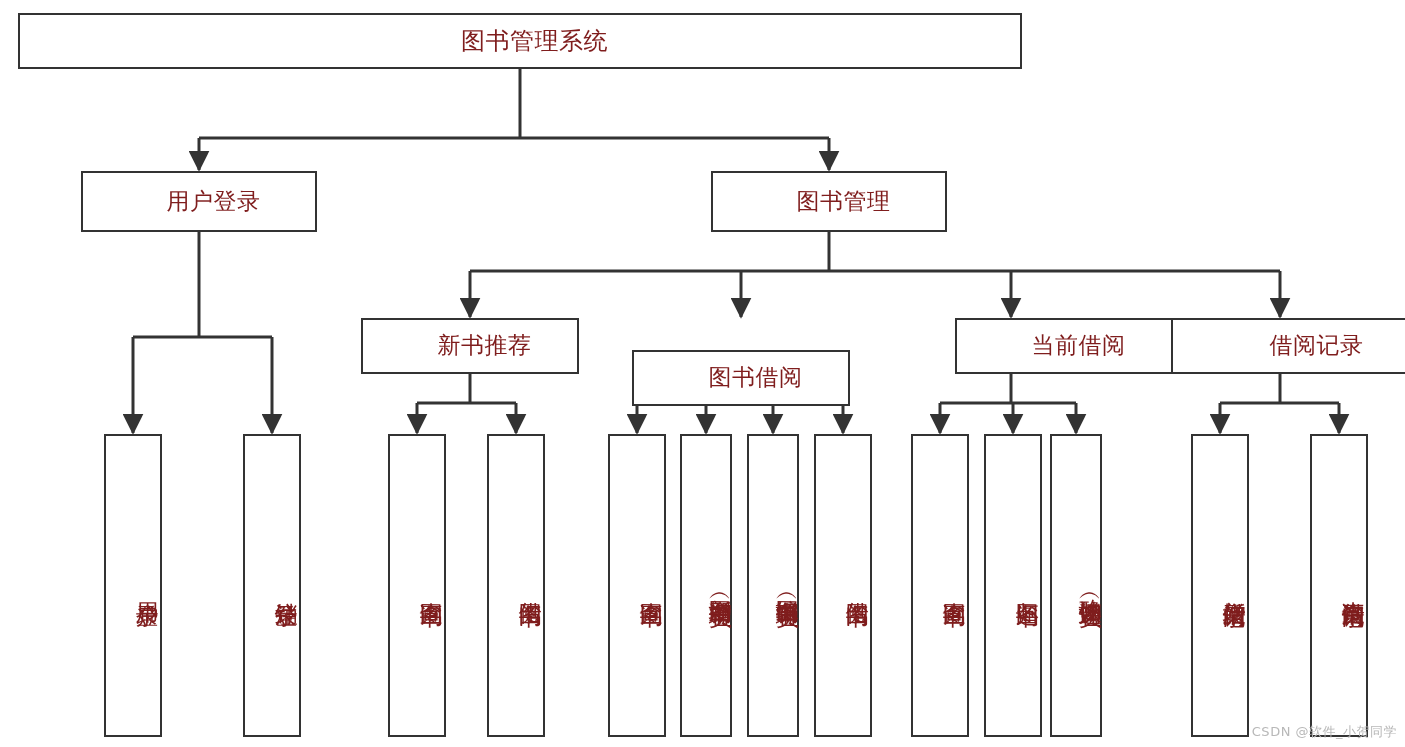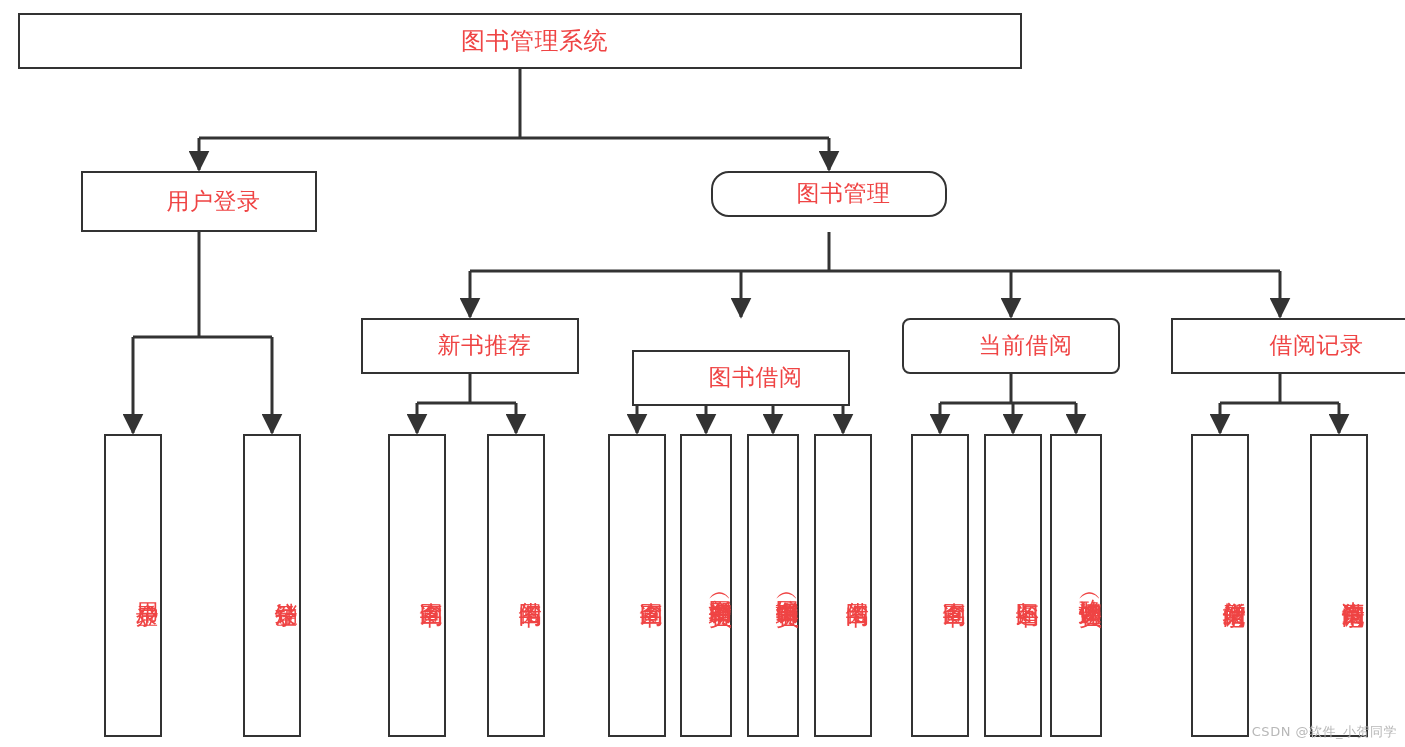--- a/index.html
+++ b/index.html
@@ -26,21 +26,21 @@
     pointer-events: none;
   }
   .node {
     position: absolute;
     box-sizing: border-box;
     border: 2.5px solid #333333;
     background: #ffffff;
     display: flex;
     align-items: center;
     justify-content: center;
-    color: #ef4444;
+    color: #7f1d1d;
     padding-left: 29px;
   }
   .node-label {
     font-size: 23px;
     line-height: 1.18;
     letter-spacing: 0.5px;
     white-space: nowrap;
     text-align: center;
   }
   .node.leaf .node-label {
@@ -113,31 +113,31 @@
       </g>
   </svg>
 
   <div class="node root" style="left: 18px; top: 13px; width: 1004px; height: 56px;">
     <span class="node-label">图书管理系统</span>
   </div>
 
   <div class="node lvl2" style="left: 81px; top: 171px; width: 236px; height: 61px;">
     <span class="node-label">用户登录</span>
   </div>
-  <div class="node lvl2" style="left: 711px; top: 171px; width: 236px; height: 46px; border-radius: 18px;">
+  <div class="node lvl2" style="left: 711px; top: 171px; width: 236px; height: 61px;">
     <span class="node-label">图书管理</span>
   </div>
 
   <div class="node lvl3" style="left: 361px; top: 318px; width: 218px; height: 56px;">
     <span class="node-label">新书推荐</span>
   </div>
   <div class="node lvl3" style="left: 632px; top: 318px; width: 218px; height: 56px; margin-top: 32px;">
     <span class="node-label">图书借阅</span>
   </div>
-  <div class="node lvl3" style="left: 902px; top: 318px; width: 218px; height: 56px; border-radius: 8px;">
+  <div class="node lvl3" style="left: 955px; top: 318px; width: 218px; height: 56px;">
     <span class="node-label">当前借阅</span>
   </div>
   <div class="node lvl3" style="left: 1171px; top: 318px; width: 262px; height: 56px;">
     <span class="node-label">借阅记录</span>
   </div>
 
   <div class="node leaf" style="left: 104px; top: 434px; width: 58px; height: 303px;">
     <span class="node-label">用户登录</span>
   </div>
   <div class="node leaf" style="left: 243px; top: 434px; width: 58px; height: 303px;">

